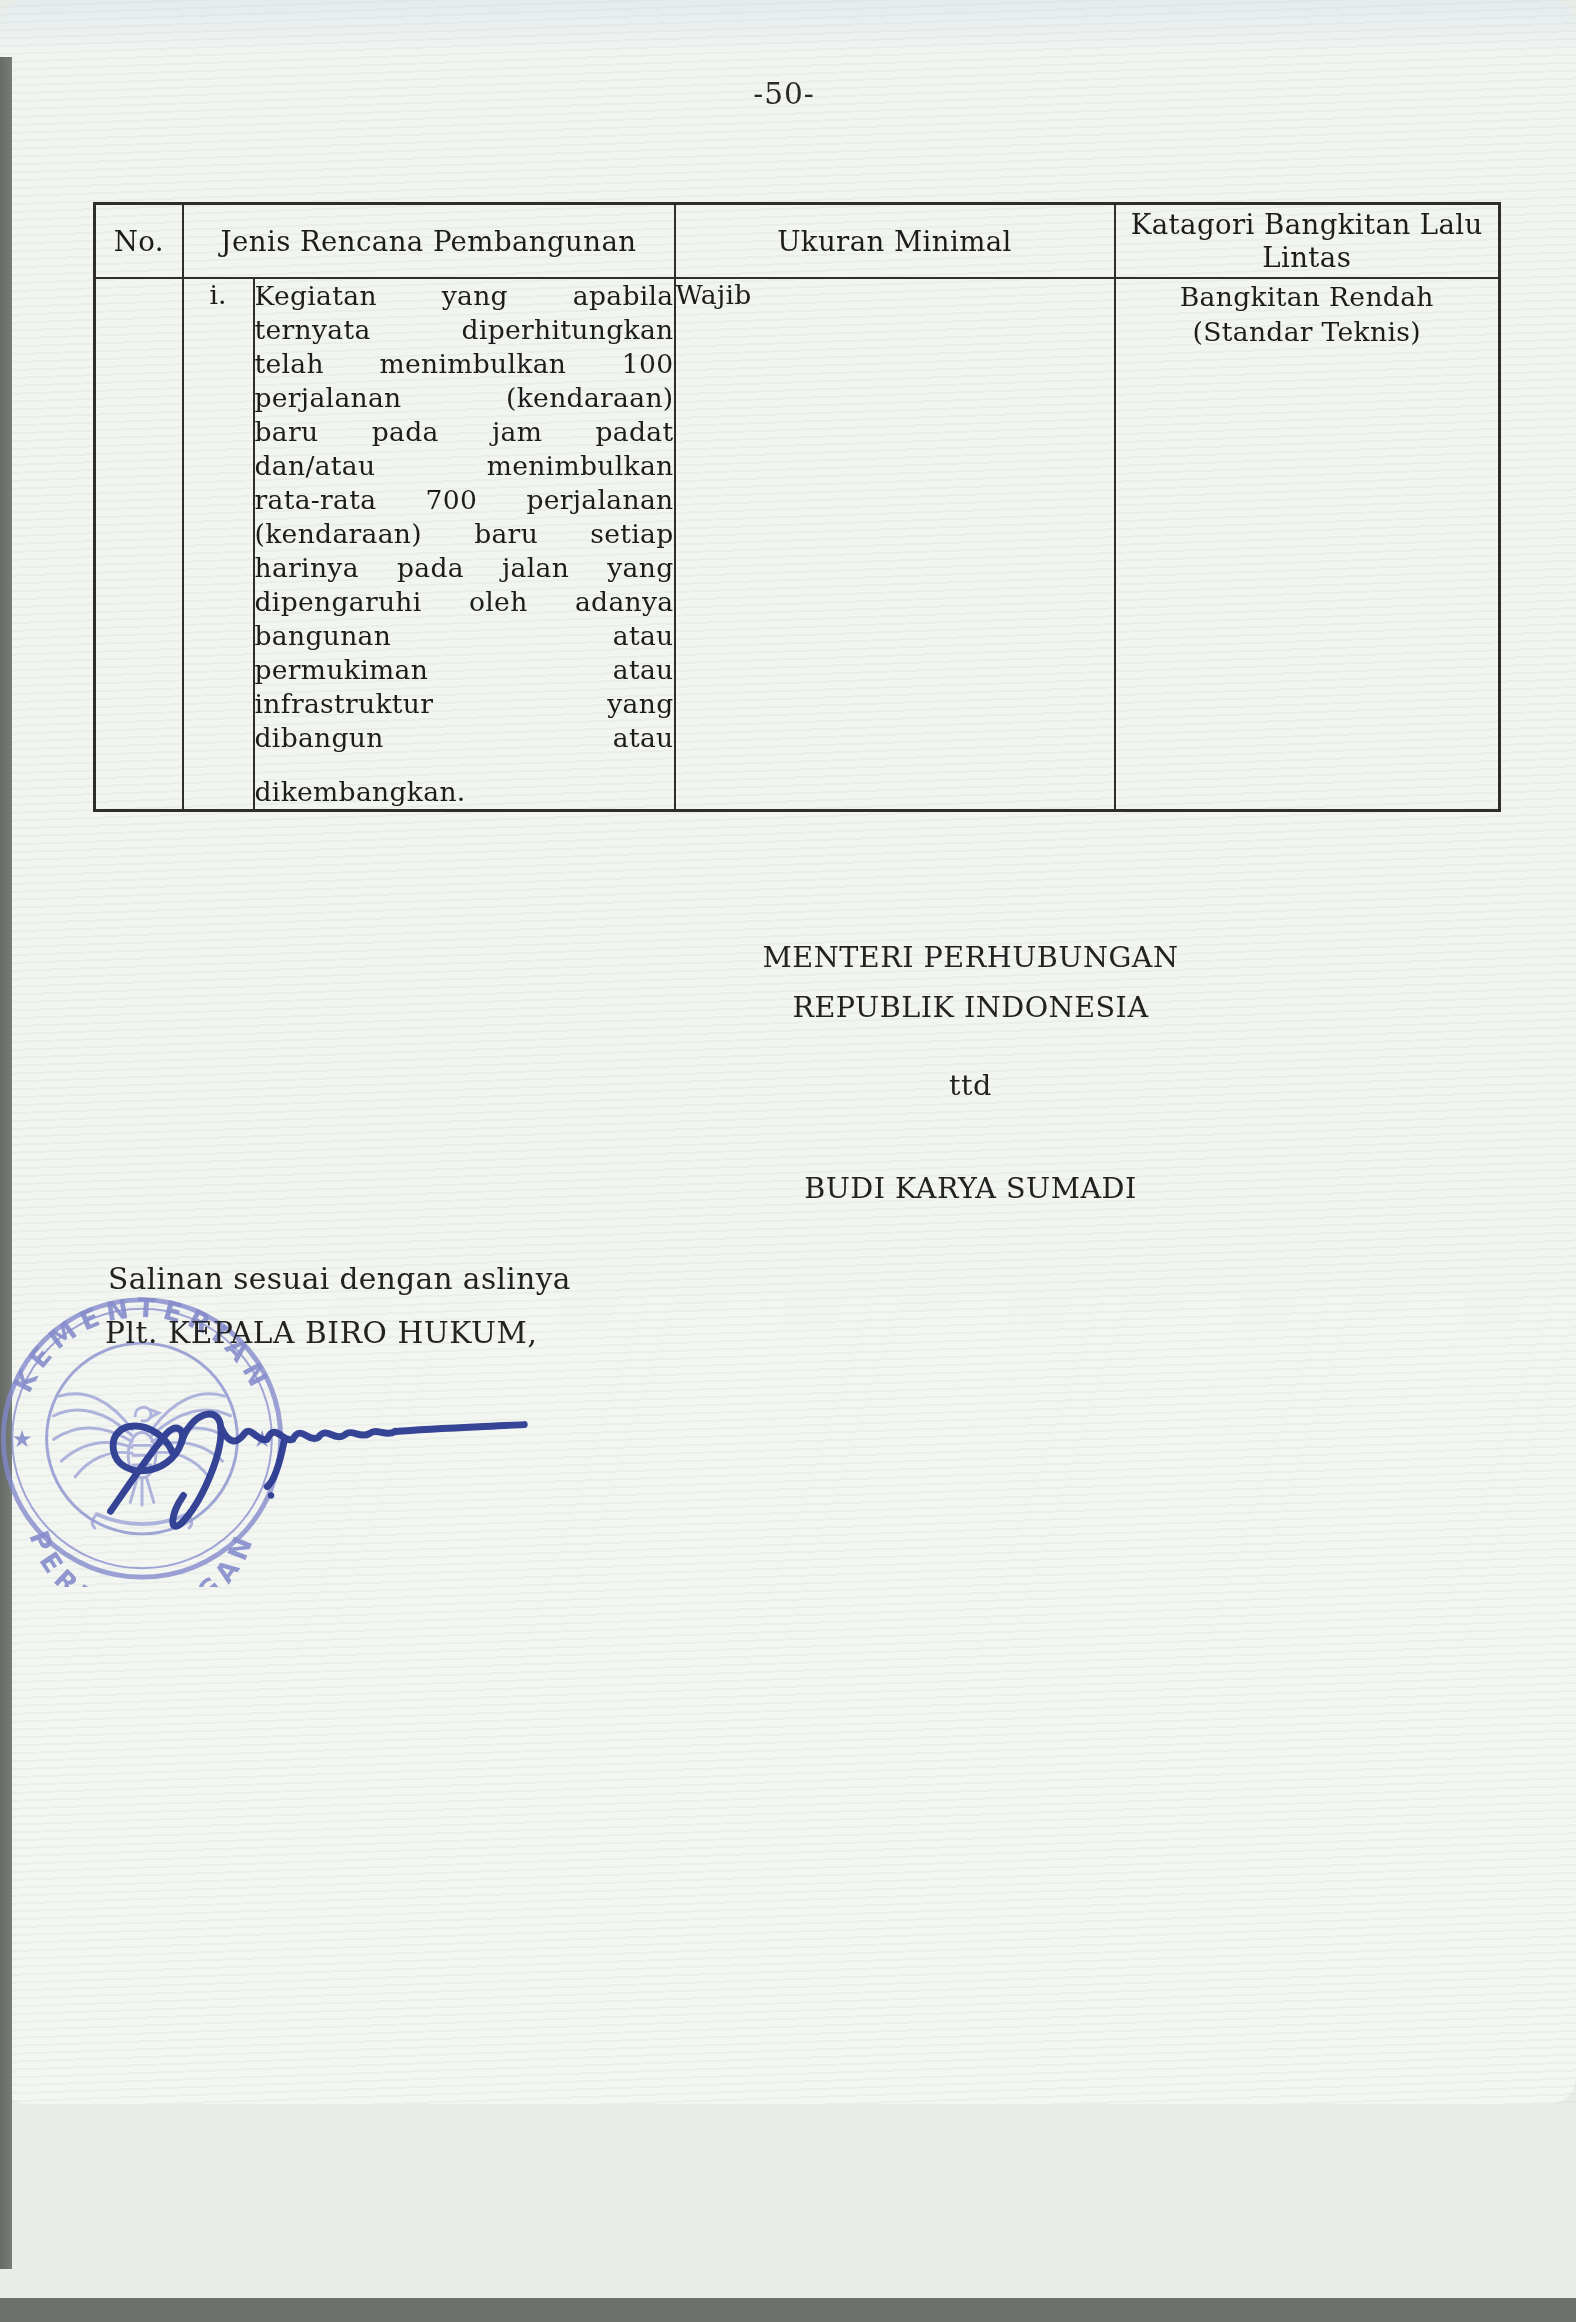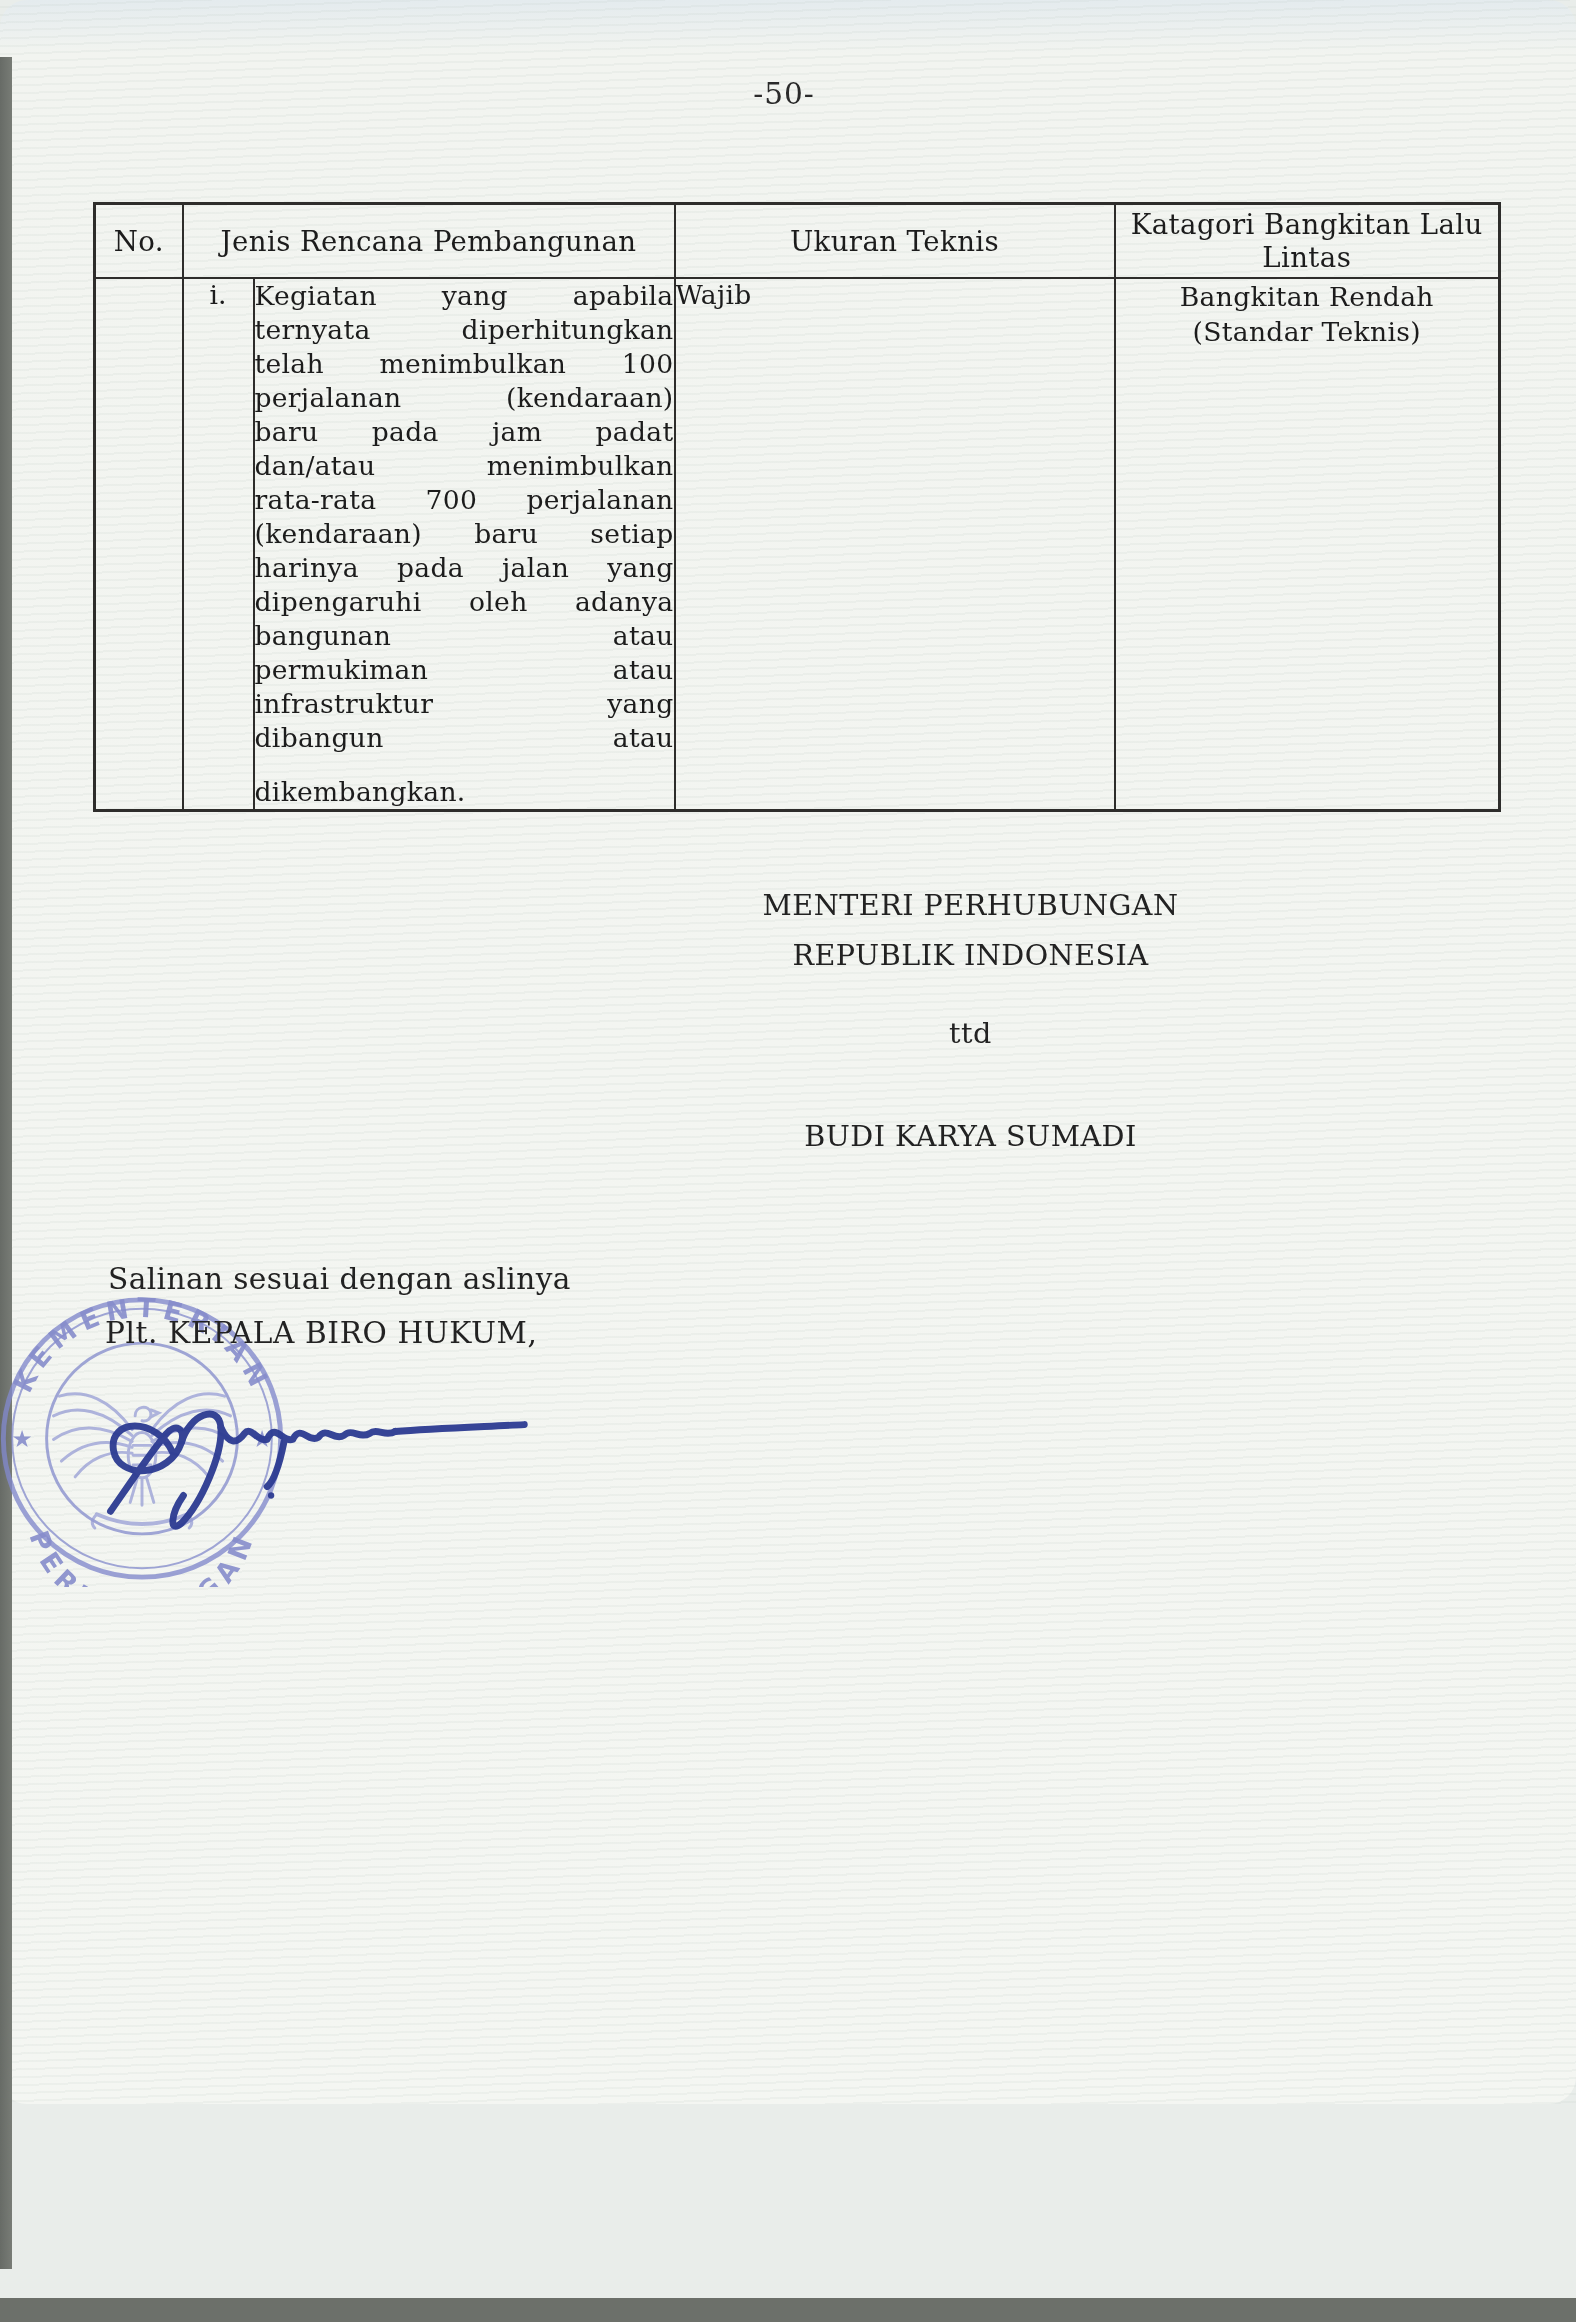--- a/index.html
+++ b/index.html
@@ -58,21 +58,21 @@
   .jenis-cell .jline{
     text-align:justify;text-align-last:justify;
     line-height:34px;letter-spacing:0.3px;word-spacing:1px;
   }
   .jenis-cell .jline:last-child{text-align-last:left;margin-top:20px;}
   td.ukuran-cell{padding:7.9px 0 0 13.8px;letter-spacing:0.3px;}
   td.katagori-cell{padding-top:7.9px;}
   .katagori-cell .jline{text-align:center;line-height:35px;letter-spacing:0.3px;}
   
   .signoff{
-    position:absolute;left:690px;top:888px;width:561px;
+    position:absolute;left:690px;top:940px;width:561px;
     text-align:center;font-size:28.6px;color:#222;letter-spacing:0.5px;
   }
   .signoff .l1{margin:0;}
   .signoff .l2{margin:15.8px 0 0 0;}
   .signoff .ttd{margin:44px 0 0 0;}
   .signoff .nm{margin:69px 0 0 0;}
   
   .copy-l1{position:absolute;left:108px;top:1262px;font-size:29.6px;letter-spacing:0.4px;color:#222;z-index:3;}
   .copy-l2{position:absolute;left:105px;top:1316px;font-size:29.6px;letter-spacing:0.6px;color:#222;z-index:3;}
   .copy-name{position:absolute;left:109px;top:1523px;font-size:29.6px;letter-spacing:0.6px;color:#232323;z-index:4;}
@@ -95,21 +95,21 @@
       <col style="width:88px">
         <col style="width:71px">
         <col style="width:421px">
       <col style="width:440px">
         <col style="width:385px">
     </colgroup>
     <tbody>
         <tr class="thead-row">
       <th>No.</th>
       <th colspan="2">Jenis Rencana Pembangunan</th>
-      <th>Ukuran Teknis</th>
+      <th>Ukuran Minimal</th>
       <th>Katagori Bangkitan Lalu Lintas</th>
     </tr>
     <tr class="data-row">
       <td class="no-cell"></td>
       <td class="letter-cell">i.</td>
       <td class="jenis-cell">
             <div class="jline">Kegiatan yang apabila</div>
             <div class="jline">ternyata diperhitungkan</div>
             <div class="jline">telah menimbulkan 100</div>
             <div class="jline">perjalanan (kendaraan)</div>

